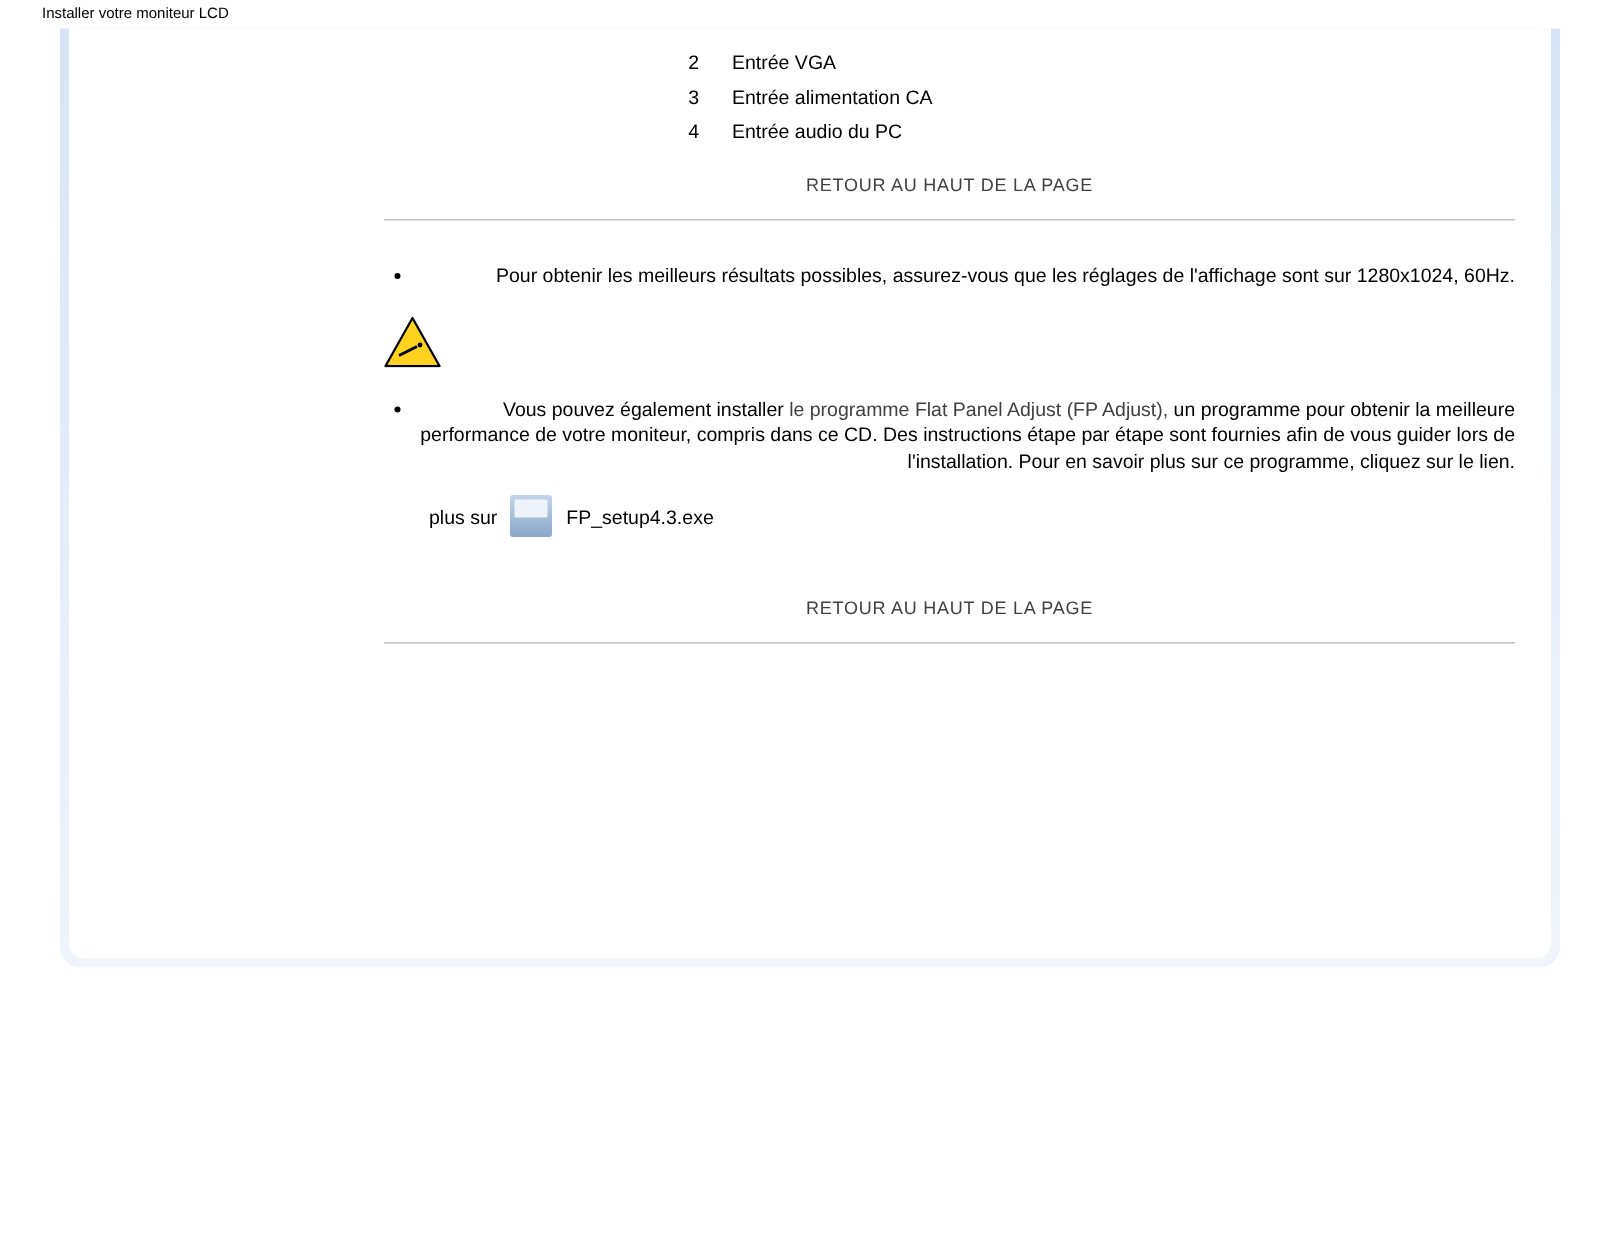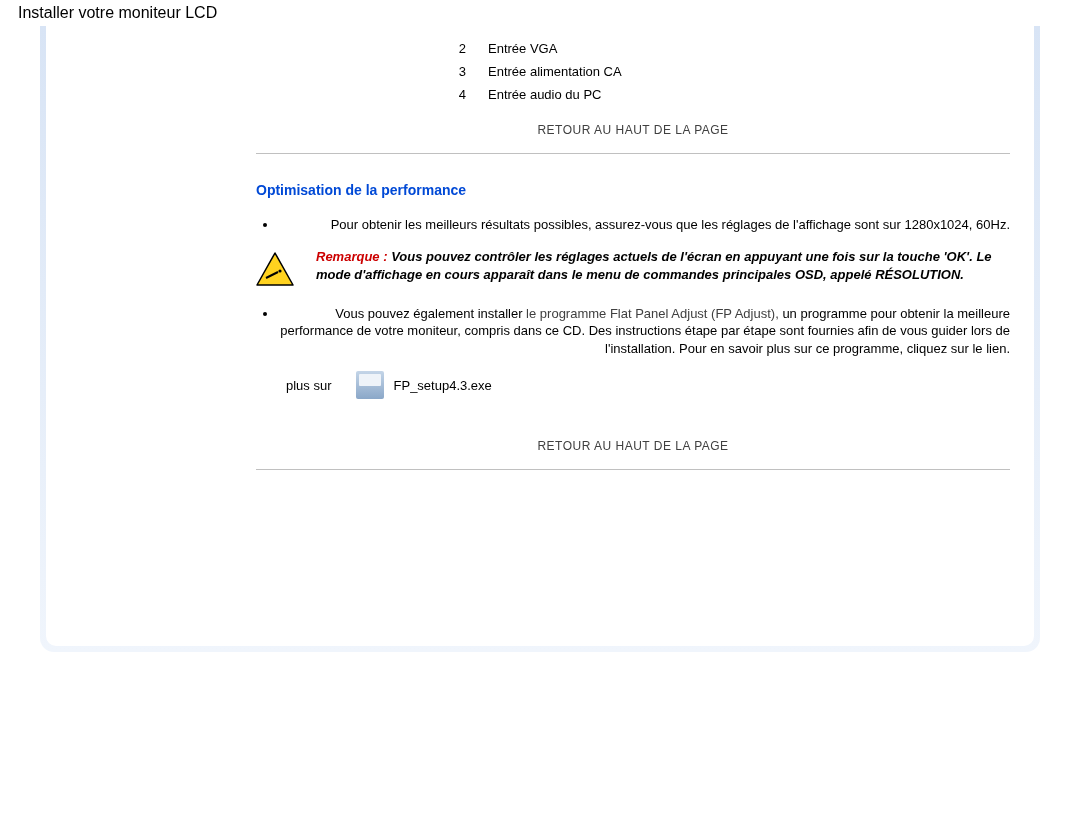--- a/index.html
+++ b/index.html
@@ -5,22 +5,22 @@
   body {
     margin: 0;
     padding: 0;
     font-family: Arial, Helvetica, sans-serif;
     font-size: 13px;
     background: #ffffff;
     color: #000;
     width: 1080px;
   }
   .header-title {
-    font-size: 16px;
-    padding: 4px 18px;
+    font-size: 10px;
+    padding: 4px 28px;
     color: #000;
   }
   .outer-frame {
     margin: 0 40px;
     background: linear-gradient(#d8e4f5, #f0f5fc);
     padding: 0 6px 6px 6px;
     border-bottom-left-radius: 14px;
     border-bottom-right-radius: 14px;
   }
   .content-frame {
@@ -89,21 +89,21 @@
     color: #cc0000;
   }
   .link-inline {
     color: #404040;
   }
   .plus-row {
     display: flex;
     align-items: center;
     margin: 10px 0 40px 30px;
   }
-  .plus-row span.lbl { margin-right: 24px; }
+  .plus-row span.lbl { margin-right: 8px; }
   .file-icon {
     width: 28px; height: 28px;
     background: linear-gradient(#c4d5e8,#8aa7c8);
     position: relative;
     border-radius: 2px;
     margin-right: 10px;
   }
   .file-icon::before {
     content:"";
     position:absolute;
@@ -143,36 +143,32 @@
         <td class="num-col">4</td>
         <td>Entrée audio du PC</td>
       </tr>
     </tbody>
       </table>
 
     <a class="top-link">RETOUR AU HAUT DE LA PAGE</a>
 
     <hr class="divider">
 
-    <div class="section-head">Optimisation de la performance</div>
 
     <ul class="main-list">
       <li>Pour obtenir les meilleurs résultats possibles, assurez-vous que les réglages de l'affichage sont sur 1280x1024, 60Hz.</li>
     </ul>
 
     <div class="note-row">
       <div class="warn-icon">
         <svg width="38" height="34" viewBox="0 0 38 34">
           <polygon points="19,1 37,33 1,33" fill="#ffd21f" stroke="#000" stroke-width="1.5" stroke-linejoin="round"></polygon>
           <path d="M10 26 L22 20" stroke="#000" stroke-width="2" fill="none"></path>
           <circle cx="24" cy="19" r="1.6" fill="#000"></circle>
         </svg>
-      </div>
-      <div class="note-text">
-        <span class="remark-label">Remarque : </span><span>Vous pouvez contrôler les réglages actuels de l'écran en appuyant une fois sur la touche 'OK'. Le mode d'affichage en cours apparaît dans le menu de commandes principales OSD, appelé RÉSOLUTION.</span>
       </div>
     </div>
 
     <ul class="main-list">
       <li>
         <span>Vous pouvez également installer </span><span class="link-inline">le programme Flat Panel Adjust (FP Adjust),</span><span> un programme pour obtenir la meilleure performance de votre moniteur, compris dans ce CD. Des instructions étape par étape sont fournies afin de vous guider lors de l'installation. Pour en savoir plus sur ce programme, cliquez sur le lien.</span>
       </li>
     </ul>
 
     <div class="plus-row">

